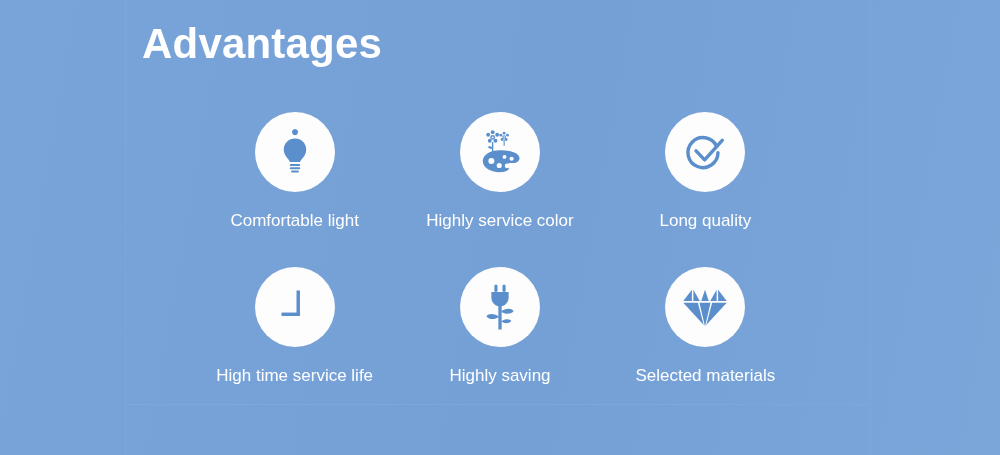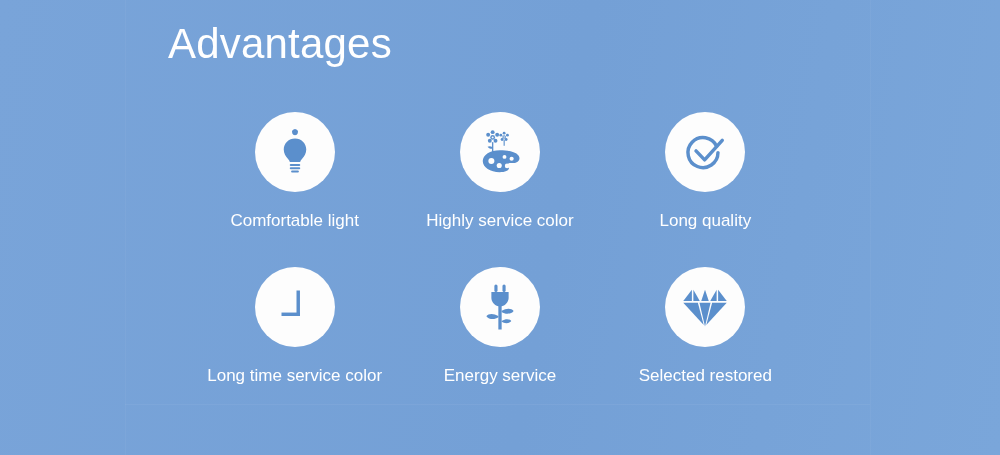--- a/index.html
+++ b/index.html
@@ -57,25 +57,25 @@
     letter-spacing: 0.4px;
     color: rgba(255,255,255,0.075);
     white-space: nowrap;
     overflow: hidden;
     pointer-events: none;
     user-select: none;
   }
 
   #page-title {
     position: absolute;
-    left: 168px;
+    left: 142px;
     top: 18px;
     margin: 0;
     font-size: 42px;
-    font-weight: 400;
+    font-weight: 700;
     line-height: 52px;
     color: #ffffff;
     letter-spacing: 0.2px;
   }
 
   #features-grid {
     position: absolute;
     left: 192px;
     top: 112px;
     width: 616px;
@@ -205,21 +205,21 @@
 
     <div class="feature">
       <div class="icon-circle">
         <svg viewBox="0 0 64 64" aria-hidden="true">
           <g fill="#5b8fcc">
             <rect x="34" y="10" width="4.6" height="34" rx="0"></rect>
             <rect x="14" y="39.4" width="24.6" height="4.6" rx="0"></rect>
           </g>
         </svg>
       </div>
-      <div class="feature-label">Long time service color</div>
+      <div class="feature-label">High time service life</div>
     </div>
 
     <div class="feature">
       <div class="icon-circle">
         <svg viewBox="0 0 64 64" aria-hidden="true">
           <g fill="#5b8fcc">
 
             <rect x="24.5" y="2" width="4.2" height="10" rx="2.1"></rect>
             <rect x="35.3" y="2" width="4.2" height="10" rx="2.1"></rect>
 
@@ -228,40 +228,40 @@
             <rect x="29.8" y="28" width="4.4" height="34" rx="0"></rect>
 
             <path d="M34.2 37c6.5-4 13.2-3.6 16 .2-3.4 4.6-11.3 4.9-16 1.4z"></path>
 
             <path d="M29.8 44c-6.5-4-13.2-3.6-16 .2 3.4 4.6 11.3 4.9 16 1.4z"></path>
 
             <path d="M34.2 50.5c5.2-3.2 10.6-2.9 12.8.2-2.7 3.7-9 3.9-12.8 1.1z"></path>
           </g>
         </svg>
       </div>
-      <div class="feature-label">Energy service</div>
+      <div class="feature-label">Highly saving</div>
     </div>
 
     <div class="feature">
       <div class="icon-circle">
         <svg viewBox="0 0 64 64" aria-hidden="true">
           <g fill="#5b8fcc">
 
             <path d="M3 24 L14.5 9 L14.5 24 Z"></path>
             <path d="M16.5 24 L16.5 9 L25 24 Z"></path>
             <path d="M27 24 L32 9 L37 24 Z"></path>
             <path d="M39 24 L47.5 9 L47.5 24 Z"></path>
             <path d="M49.5 24 L49.5 9 L61 24 Z"></path>
 
             <path d="M3 26.2 L22.5 26.2 L30.3 56 Z"></path>
             <path d="M24.6 26.2 L39.4 26.2 L32 58 Z"></path>
             <path d="M41.5 26.2 L61 26.2 L33.7 56 Z"></path>
           </g>
         </svg>
       </div>
-      <div class="feature-label">Selected restored</div>
+      <div class="feature-label">Selected materials</div>
     </div>
 
   </div>
 
   <div class="ghost-text"></div>
 
 </div>
 
 </body></html>

